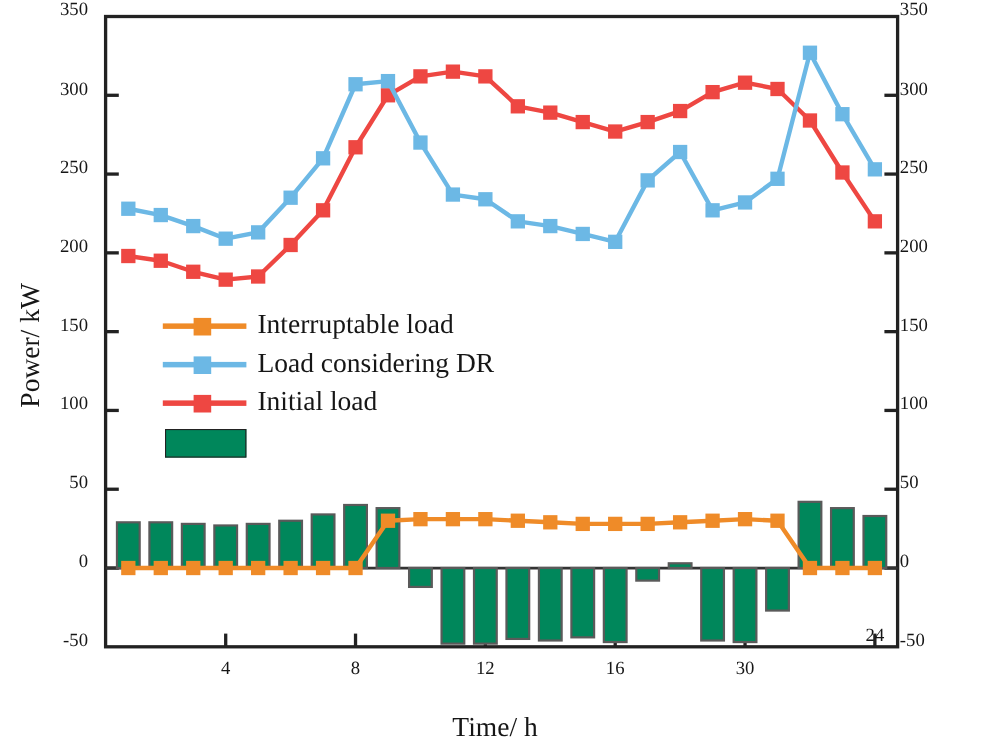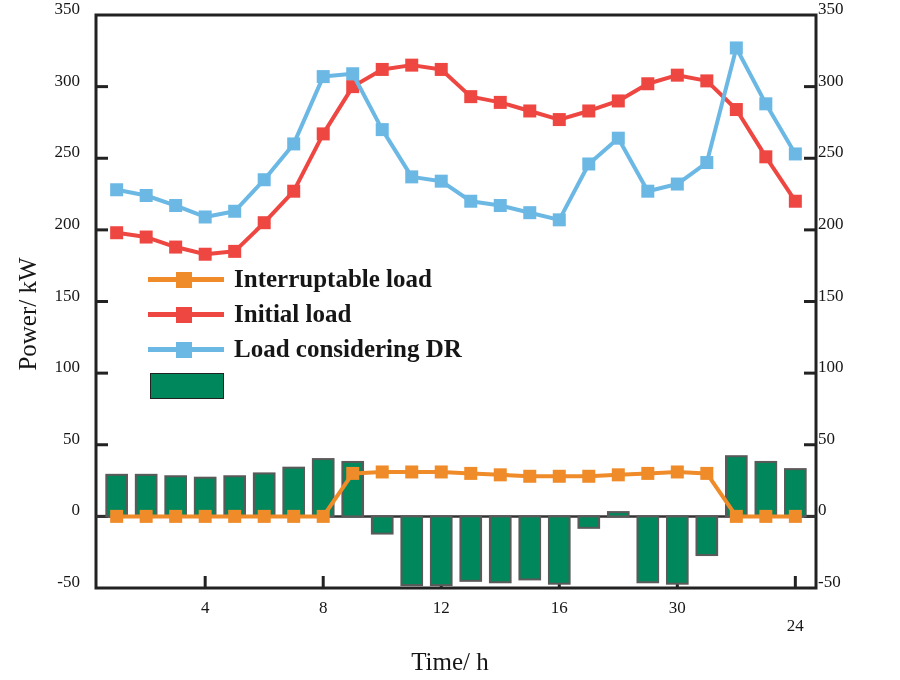--- a/index.html
+++ b/index.html
@@ -26,21 +26,21 @@
   }
   .tick-text{
     position:absolute; color:#161616; font-size:17px;
     font-family:"Liberation Serif", serif; white-space:nowrap;
   }
   .ytick-l{ text-align:right; width:78px; left:2px; }
   .ytick-r{ text-align:left; width:80px; left:818px; }
   .xtick{ text-align:center; width:60px; }
 
   .legend{
-    position:absolute; left:148px; top:261px;font-weight:bold;
+    position:absolute; left:148px; top:278px;
   }
   .legend-row{
     display:flex; align-items:center; height:35px;
   }
   .legend-key{
     width:76px; height:26px; position:relative; margin-right:10px;
   }
   .legend-line{
     position:absolute; left:0; top:11px; width:76px; height:5px;
   }
@@ -195,32 +195,32 @@
     <div class="legend-row">
       <span class="legend-key">
         <span class="legend-line" style="background:#EF8B28"></span>
         <span class="legend-marker" style="background:#EF8B28"></span>
       </span>
       <span class="legend-text">Interruptable load</span>
     </div>
 
     <div class="legend-row">
       <span class="legend-key">
+        <span class="legend-line" style="background:#6CB8E5"></span>
+        <span class="legend-marker" style="background:#6CB8E5"></span>
+      </span>
+      <span class="legend-text">Load considering DR</span>
+    </div>
+
+    <div class="legend-row">
+      <span class="legend-key">
         <span class="legend-line" style="background:#EE4742"></span>
         <span class="legend-marker" style="background:#EE4742"></span>
       </span>
       <span class="legend-text">Initial load</span>
-    </div>
-
-    <div class="legend-row">
-      <span class="legend-key">
-        <span class="legend-line" style="background:#6CB8E5"></span>
-        <span class="legend-marker" style="background:#6CB8E5"></span>
-      </span>
-      <span class="legend-text">Load considering DR</span>
     </div>
 
     <div class="legend-row">
       <span class="legend-key">
         <span class="legend-swatch" style="background:#00875B"></span>
       </span>
     </div>
 
   </div>
 
@@ -240,14 +240,14 @@
     <div class="tick-text ytick-r" style="top: 428.75px;">50</div>
     <div class="tick-text ytick-l" style="top: 500.375px;">0</div>
     <div class="tick-text ytick-r" style="top: 500.375px;">0</div>
     <div class="tick-text ytick-l" style="top: 572px;">-50</div>
     <div class="tick-text ytick-r" style="top: 572px;">-50</div>
     <div class="tick-text xtick" style="left: 175.18px; top: 598px;">4</div>
     <div class="tick-text xtick" style="left: 293.213px; top: 598px;">8</div>
     <div class="tick-text xtick" style="left: 411.246px; top: 598px; text-align: center;">12</div>
     <div class="tick-text xtick" style="left: 529.279px; top: 598px;">16</div>
     <div class="tick-text xtick" style="left: 647.311px; top: 598px;">30</div>
-    <div class="tick-text xtick" style="left: 765.344px; top: 616px;">24</div>
+    <div class="tick-text xtick" style="left: 765.344px; top: 568px;">24</div>
   </div>
 
 </body></html>

